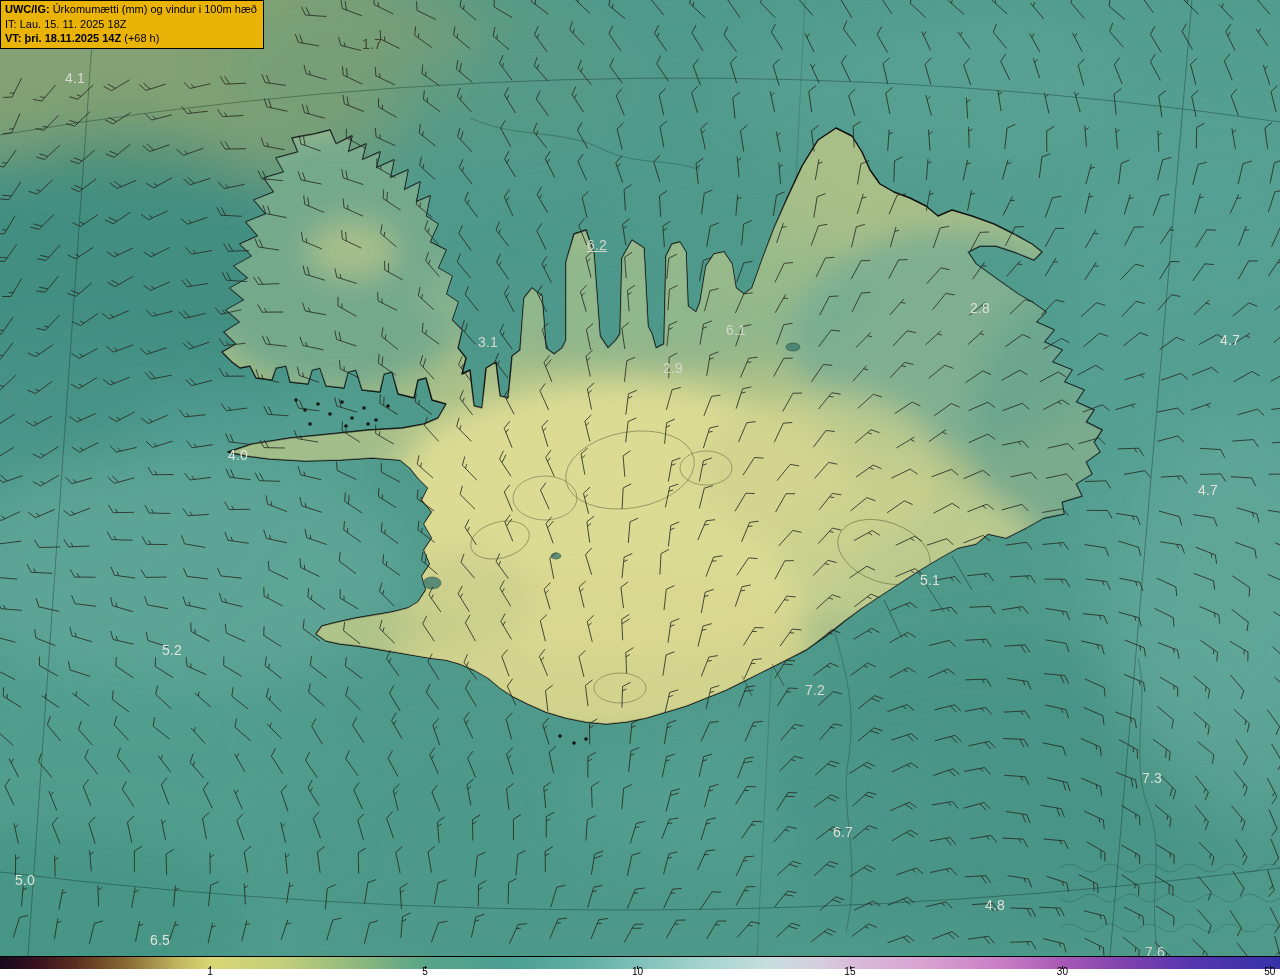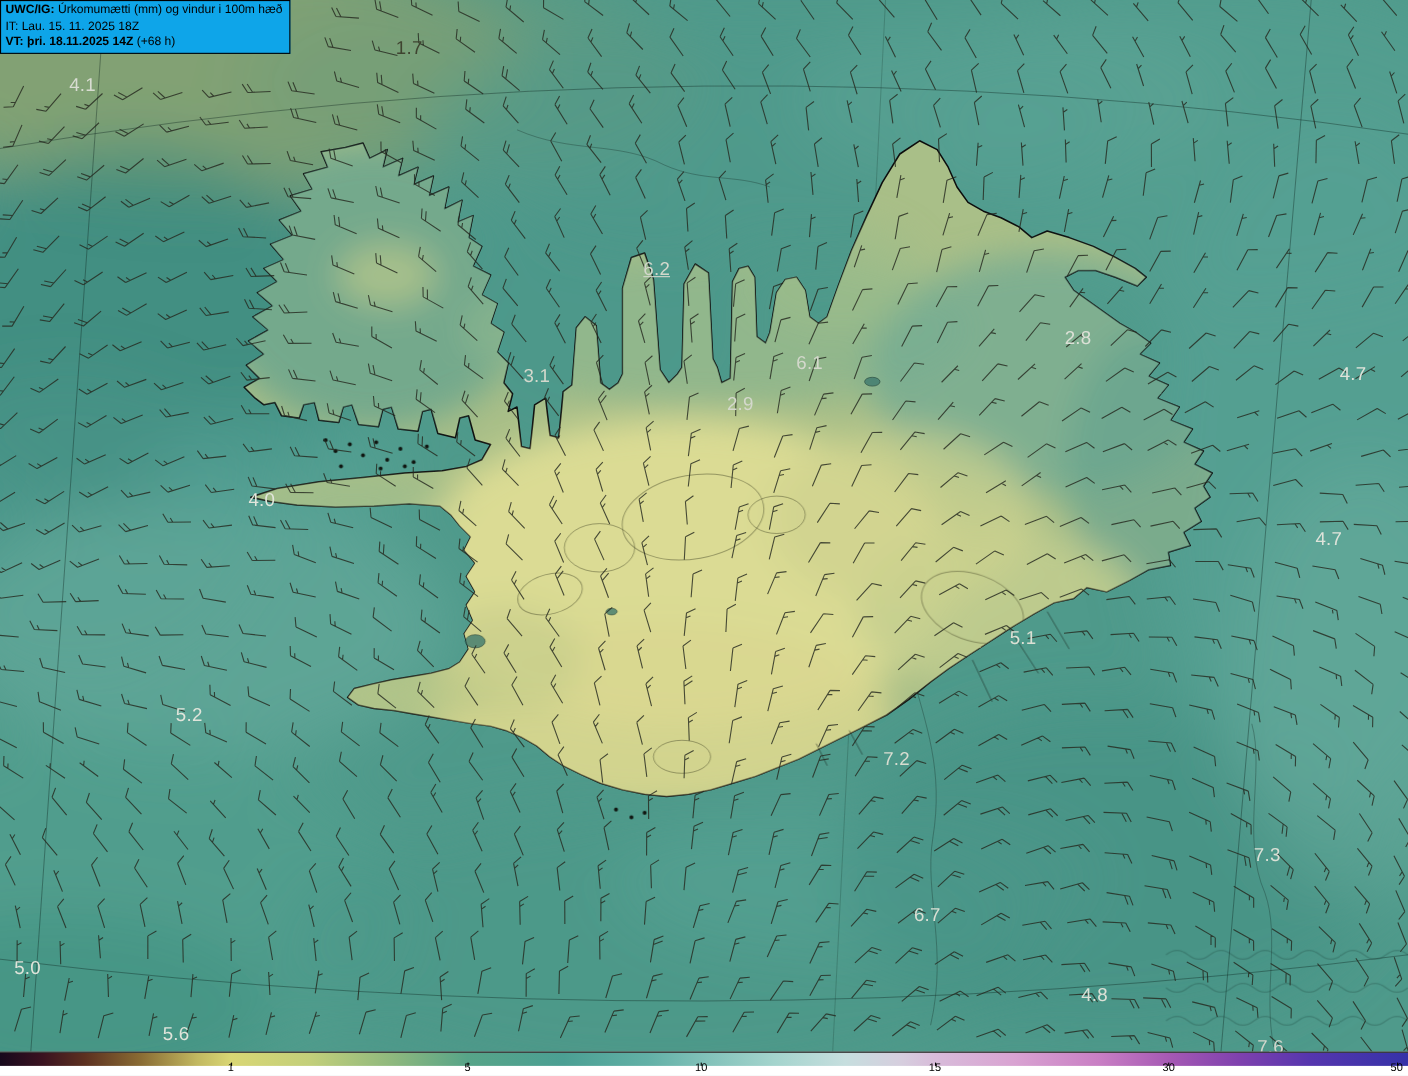--- a/index.html
+++ b/index.html
@@ -2,29 +2,29 @@
 <html><head>
 <meta charset="utf-8">
 <style>
   html,body{margin:0;padding:0;background:#1a1a1a;}
   .stage{
     position:relative;width:1280px;height:978px;overflow:hidden;
     font-family:"Liberation Sans",sans-serif;background:#4f9a8b;
   }
   #map-svg{position:absolute;left:0;top:0;width:1280px;height:956px;display:block;}
   .title-box{
-    position:absolute;left:0;top:0;background:#0ea5e9;border:1px solid #000;
+    position:absolute;left:0;top:0;background:#eab308;border:1px solid #000;
     padding:1px 6px 2px 4px;font-size:11px;line-height:1.33;color:#000;z-index:30;
     white-space:nowrap;
   }
   .title-box b{font-weight:bold;}
   #value-labels{position:absolute;left:0;top:0;width:1280px;height:956px;z-index:20;pointer-events:none;}
   .vlabel{
     position:absolute;transform:translate(-50%,-50%);
-    font-size:17px;letter-spacing:0.2px;
+    font-size:14px;letter-spacing:0.2px;
   }
   .colorbar{position:absolute;left:0;bottom:0;width:1280px;height:22px;z-index:25;background:#fff;}
   #cb-grad{position:absolute;left:0;top:0;width:1280px;height:13px;border-top:1px solid #000;}
   #cb-labels{position:absolute;left:0;top:13px;width:1280px;height:9px;background:#fff;}
   .cb-tick-label{
     position:absolute;top:-3px;transform:translateX(-50%);
     font-size:10px;color:#000;line-height:11px;
   }
   .cb-tick-mark{position:absolute;top:9px;width:1px;height:4px;background:#000;}
 </style>
@@ -147,21 +147,21 @@
       <div class="vlabel" style="left: 1230px; top: 340px; color: rgb(223, 227, 218);">4.7</div>
       <div class="vlabel" style="left: 238px; top: 455px; color: rgb(226, 230, 220);">4.0</div>
       <div class="vlabel" style="left: 1208px; top: 490px; color: rgb(223, 227, 218);">4.7</div>
       <div class="vlabel" style="left: 930px; top: 580px; color: rgb(220, 224, 212);">5.1</div>
       <div class="vlabel" style="left: 172px; top: 650px; color: rgb(224, 228, 218);">5.2</div>
       <div class="vlabel" style="left: 815px; top: 690px; color: rgb(216, 220, 208);">7.2</div>
       <div class="vlabel" style="left: 1152px; top: 778px; color: rgb(220, 224, 214);">7.3</div>
       <div class="vlabel" style="left: 843px; top: 832px; color: rgb(218, 223, 212);">6.7</div>
       <div class="vlabel" style="left: 25px; top: 880px; color: rgb(224, 228, 218);">5.0</div>
       <div class="vlabel" style="left: 995px; top: 905px; color: rgb(220, 224, 214);">4.8</div>
-      <div class="vlabel" style="left: 160px; top: 940px; color: rgb(224, 228, 218);">5.6</div>
+      <div class="vlabel" style="left: 160px; top: 940px; color: rgb(224, 228, 218);">6.5</div>
       <div class="vlabel" style="left: 1155px; top: 925px; color: rgb(208, 214, 204); margin-top: 27px;">7.6</div>
     </div>
 
   <div class="title-box">
     <div class="line"><b>UWC/IG:</b><span> Úrkomumætti (mm) og vindur i 100m hæð</span></div>
     <div class="line">IT: Lau. 15. 11. 2025 18Z</div>
     <div class="line"><b>VT: þri. 18.11.2025 14Z</b><span> (+68 h)</span></div>
   </div>
 
   <div class="colorbar">

